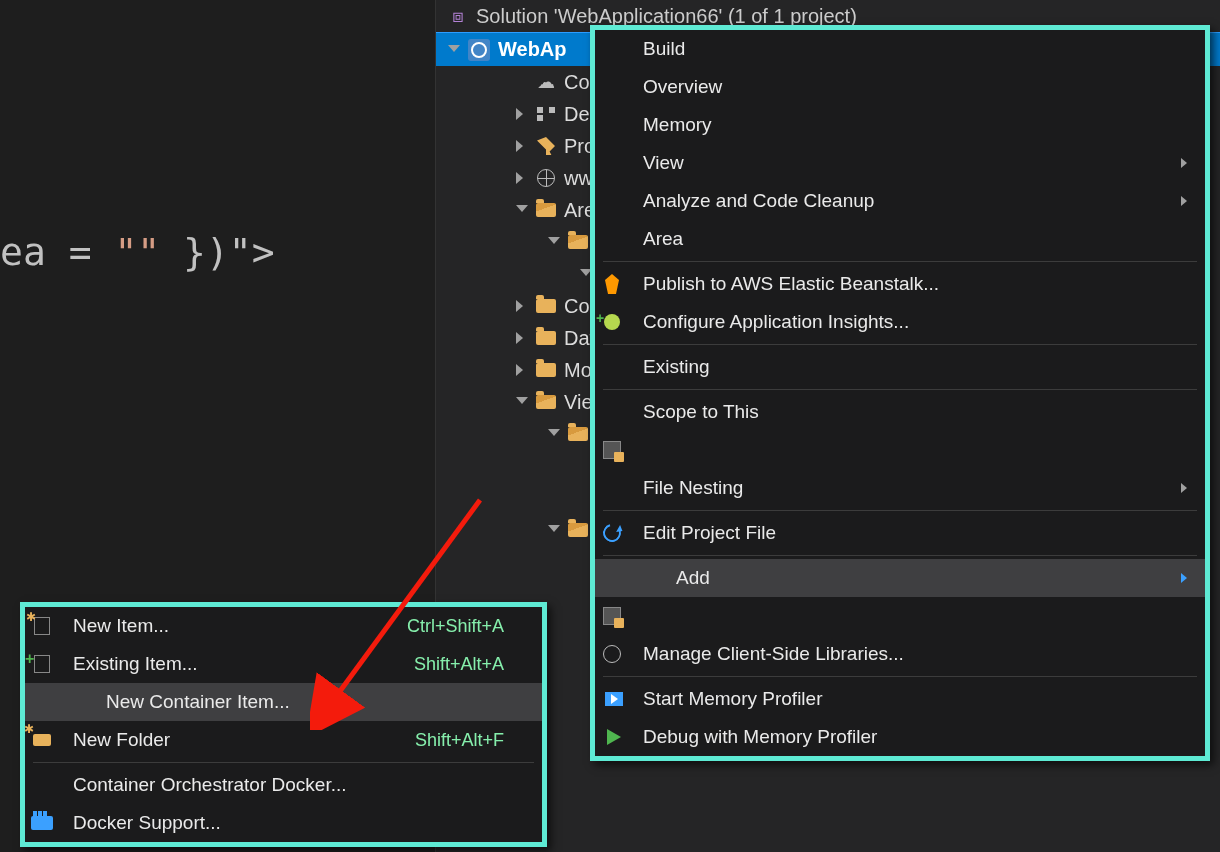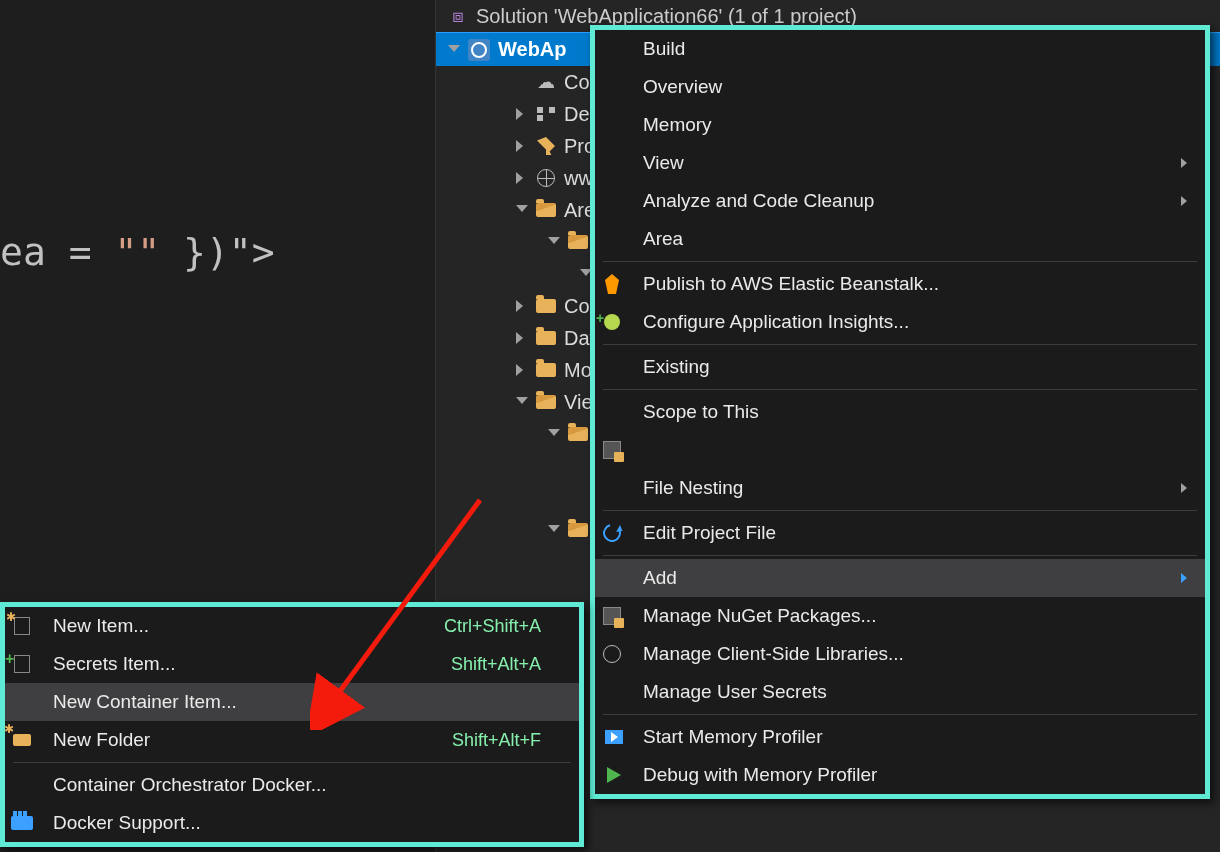--- a/index.html
+++ b/index.html
@@ -48,21 +48,21 @@
   .ico-globe::before{content:"";position:absolute;left:50%;top:0;bottom:0;width:1px;background:#bbb;}
   .ico-globe::after{content:"";position:absolute;top:50%;left:0;right:0;height:1px;background:#bbb;}
   .ico-folder{width:20px;height:14px;background:var(--folder);border-radius:2px;position:relative;}
   .ico-folder::before{content:"";position:absolute;top:-4px;left:0;width:8px;height:4px;background:var(--folder);border-radius:2px 2px 0 0;}
   .ico-folder.open{background:linear-gradient(160deg,#d89a3e 40%,var(--folder) 40%);}
   .ico-item{width:16px;height:18px;background:#2b2b2b;border:1px solid #888;border-radius:2px;}
   
   
   .menu{position:absolute;background:var(--menu-bg);border:5px solid #5eead4;box-shadow:4px 4px 8px rgba(0,0,0,0.6);}
   .menu .row{display:flex;align-items:center;height:38px;padding:0 14px 0 0;gap:14px;cursor:default;}
-  .menu .row.hi{background:var(--hover);}
+  .menu .row.hi{background:var(--hover);padding-left:33px;}
   .menu .mico{width:34px;display:flex;align-items:center;justify-content:center;}
   .menu .mlabel{flex:1;font-size:19px;color:#eaeaea;}
   .menu .mshort{font-size:18px;color:#86efac;}
   .menu .msub{width:10px;height:10px;}
   .msub.tri{border-top:5px solid transparent;border-bottom:5px solid transparent;border-left:6px solid #a0a0a0;}
   .msub.tri.active{border-left-color:#3ba0ff;}
   .menu .sep{height:1px;background:var(--menu-border);margin:3px 8px;}
   
   
   .mi{width:20px;height:20px;display:inline-block;}
@@ -300,66 +300,60 @@
     <div class="sep"></div>
     <div class="row hi">
       <span class="mico"></span>
       <span class="mlabel">Add</span>
       <span class="msub tri active"></span>
     </div>
     <div class="row">
       <span class="mico">
         <span class="mi mi-nuget"></span>
       </span>
-      <span class="mlabel">Manage NuGet Packages...</span>
       <span class="msub"></span>
     </div>
     <div class="row">
       <span class="mico">
         <span class="mi mi-lib"></span>
       </span>
       <span class="mlabel">Manage Client-Side Libraries...</span>
       <span class="msub"></span>
     </div>
-    <div class="row">
-      <span class="mico"></span>
-      <span class="mlabel">Manage User Secrets</span>
-      <span class="msub"></span>
-    </div>
     <div class="sep"></div>
     <div class="row">
       <span class="mico">
         <span class="mi mi-play box"></span>
       </span>
       <span class="mlabel">Start Memory Profiler</span>
       <span class="msub"></span>
     </div>
     <div class="row">
       <span class="mico">
         <span class="mi mi-play"></span>
       </span>
       <span class="mlabel">Debug with Memory Profiler</span>
       <span class="msub"></span>
     </div>
   </div>
 
-<div class="menu" id="sub" style="left:0;top:602px;width:584px;">
+<div class="menu" id="sub" style="left:20px;top:602px;width:527px;">
     <div class="row">
       <span class="mico">
         <span class="mi mi-newitem"></span>
       </span>
       <span class="mlabel">New Item...</span>
       <span class="mshort">Ctrl+Shift+A</span>
       <span class="msub"></span>
     </div>
     <div class="row">
       <span class="mico">
         <span class="mi mi-exist"></span>
       </span>
-      <span class="mlabel">Secrets Item...</span>
+      <span class="mlabel">Existing Item...</span>
       <span class="mshort">Shift+Alt+A</span>
       <span class="msub"></span>
     </div>
     <div class="row hi">
       <span class="mico"></span>
       <span class="mlabel">New Container Item...</span>
       <span class="msub"></span>
     </div>
     <div class="row">
       <span class="mico">

